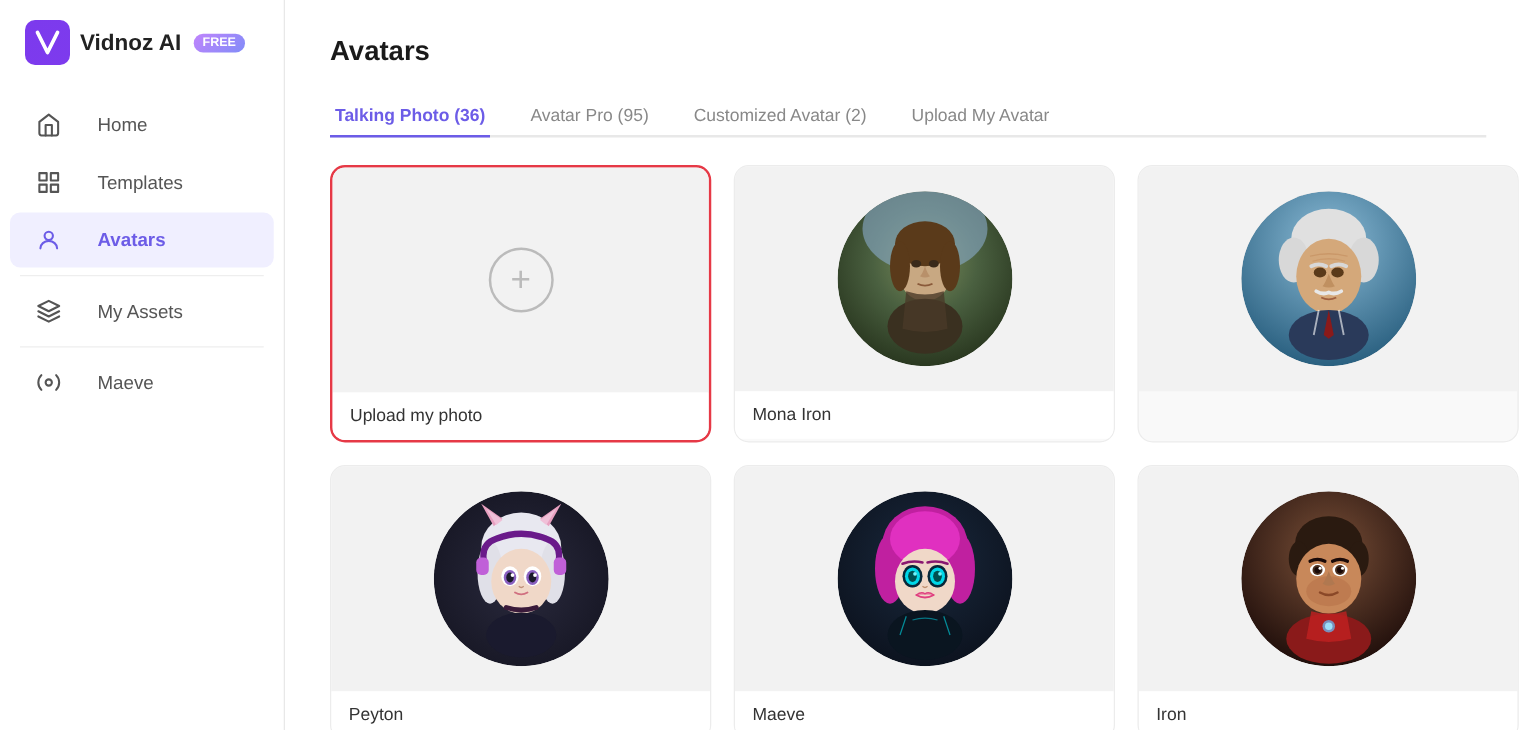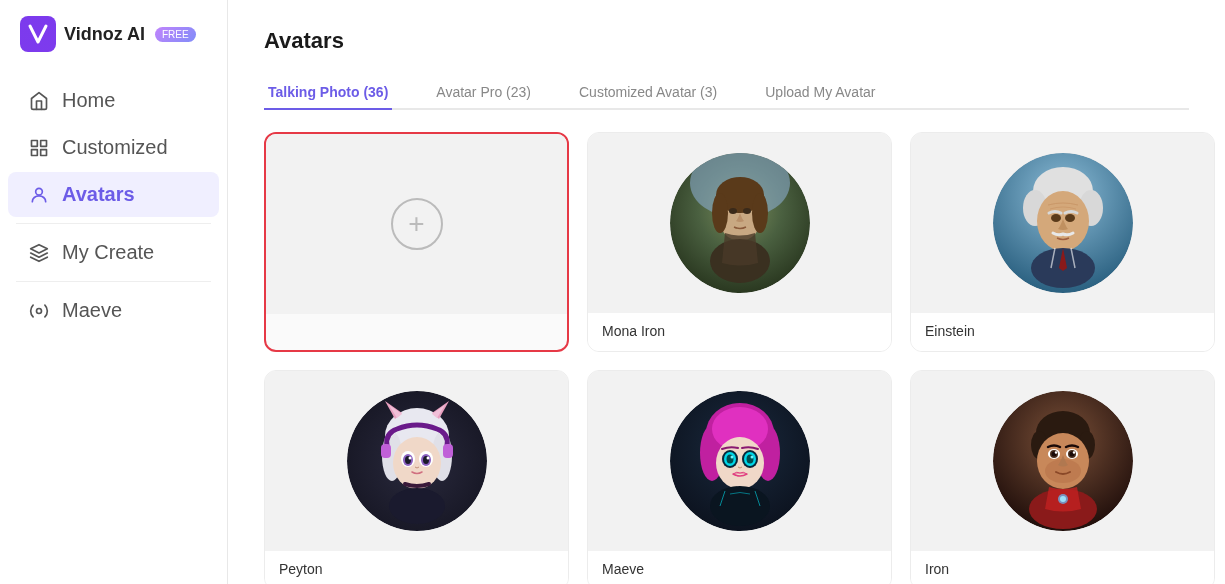--- a/index.html
+++ b/index.html
@@ -27,38 +27,38 @@
     }
     .logo-text {
       font-size: 18px;
       font-weight: 700;
       color: #222;
     }
     .logo-badge {
       background: linear-gradient(135deg, #c084fc, #818cf8);
       color: #fff;
       font-size: 10px;
-      font-weight: 400;
+      font-weight: 700;
       padding: 2px 7px;
       border-radius: 10px;
       margin-left: 2px;
     }
     .nav-list {
       list-style: none;
       padding: 8px 0;
       flex: 1;
     }
     .nav-item {
       display: flex;
       align-items: center;
-      gap: 12px;
+      gap: 28px;
       padding: 11px 20px;
       cursor: pointer;
       color: #555;
-      font-size: 20px;
+      font-size: 15px;
       border-radius: 8px;
       margin: 2px 8px;
       transition: background 0.15s;
     }
     .nav-item.active {
       background: #f0efff;
       color: #6c5ce7;
       font-weight: 600;
     }
     .nav-item .nav-icon {
@@ -84,21 +84,21 @@
     .page-title {
       font-size: 22px;
       font-weight: 700;
       color: #1a1a1a;
       margin-bottom: 22px;
     }
 
     
     .tabs {
       display: flex;
-      gap: 12px;
+      gap: 0;
       border-bottom: 2px solid #e8e8e8;
       margin-bottom: 22px;
     }
     .tab {
       padding: 8px 4px;
       margin-right: 28px;
       font-size: 14px;
       color: #888;
       cursor: pointer;
       border-bottom: 2.5px solid transparent;
@@ -211,21 +211,21 @@
 
     <li class="nav-item">
       <span class="nav-icon">
         <svg width="20" height="20" viewBox="0 0 24 24" fill="none" stroke="currentColor" stroke-width="2" stroke-linecap="round" stroke-linejoin="round">
             <rect x="3" y="3" width="7" height="7"></rect>
             <rect x="14" y="3" width="7" height="7"></rect>
             <rect x="14" y="14" width="7" height="7"></rect>
             <rect x="3" y="14" width="7" height="7"></rect>
           </svg>
       </span>
-      <span>Customized</span>
+      <span>Templates</span>
     </li>
 
     <li class="nav-item active">
       <span class="nav-icon">
         <svg width="20" height="20" viewBox="0 0 24 24" fill="none" stroke="currentColor" stroke-width="2" stroke-linecap="round" stroke-linejoin="round">
             <circle cx="12" cy="8" r="4"></circle>
             <path d="M4 20c0-4 3.6-7 8-7s8 3 8 7"></path>
           </svg>
       </span>
       <span>Avatars</span>
@@ -235,21 +235,21 @@
 
 
     <li class="nav-item">
       <span class="nav-icon">
         <svg width="20" height="20" viewBox="0 0 24 24" fill="none" stroke="currentColor" stroke-width="2" stroke-linecap="round" stroke-linejoin="round">
             <polygon points="12 2 2 7 12 12 22 7 12 2"></polygon>
             <polyline points="2 17 12 22 22 17"></polyline>
             <polyline points="2 12 12 17 22 12"></polyline>
           </svg>
       </span>
-      <span>My Create</span>
+      <span>My Assets</span>
     </li>
 
     <div class="nav-divider"></div>
 
     <li class="nav-item">
       <span class="nav-icon">
         <svg width="20" height="20" viewBox="0 0 24 24" fill="none" stroke="currentColor" stroke-width="2" stroke-linecap="round" stroke-linejoin="round">
             <circle cx="12" cy="12" r="3"></circle>
             <path d="M19.07 4.93a10 10 0 010 14.14M4.93 4.93a10 10 0 000 14.14"></path>
           </svg>
@@ -257,31 +257,32 @@
       <span>Maeve</span>
     </li>
   </ul>
 </aside>
 
 <main class="main">
   <h1 class="page-title">Avatars</h1>
 
   <div class="tabs">
     <div class="tab active">Talking Photo (36)</div>
-    <div class="tab">Avatar Pro (23)</div>
-    <div class="tab">Customized Avatar (3)</div>
+    <div class="tab">Avatar Pro (95)</div>
+    <div class="tab">Customized Avatar (2)</div>
     <div class="tab">Upload My Avatar</div>
   </div>
 
   <div class="avatar-grid">
 
     <div class="avatar-card upload-card">
       <div class="avatar-img-area">
         <div class="upload-plus">+</div>
       </div>
+      <div class="avatar-name">Upload my photo</div>
     </div>
 
     <div class="avatar-card">
       <div class="avatar-img-area">
         <div class="avatar-portrait">
 
           <svg viewBox="0 0 140 140" xmlns="http://www.w3.org/2000/svg">
             <defs>
               <clipPath id="circle1">
                   <circle cx="70" cy="70" r="70"></circle>
@@ -351,21 +352,20 @@
 
             <path d="M64 85 Q70 88 76 85" stroke="#a06040" stroke-width="1.5" fill="none"></path>
 
             <ellipse cx="70" cy="115" rx="32" ry="20" fill="#2a3a5a"></ellipse>
             <path d="M62 95 L58 115 M78 95 L82 115" stroke="#fff" stroke-width="1.5" fill="none" opacity="0.6"></path>
 
             <path d="M70 95 L66 115 L70 118 L74 115 Z" fill="#8a1a1a"></path>
           </svg>
         </div>
       </div>
-      <div class="avatar-name">Einstein</div>
     </div>
 
     <div class="avatar-card">
       <div class="avatar-img-area">
         <div class="avatar-portrait">
           <svg viewBox="0 0 140 140" xmlns="http://www.w3.org/2000/svg">
             <defs>
               <radialGradient id="bgPeyton" cx="50%" cy="50%" r="70%">
                 <stop offset="0%" stop-color="#2a2a3e"></stop>
                 <stop offset="100%" stop-color="#12121e"></stop>

